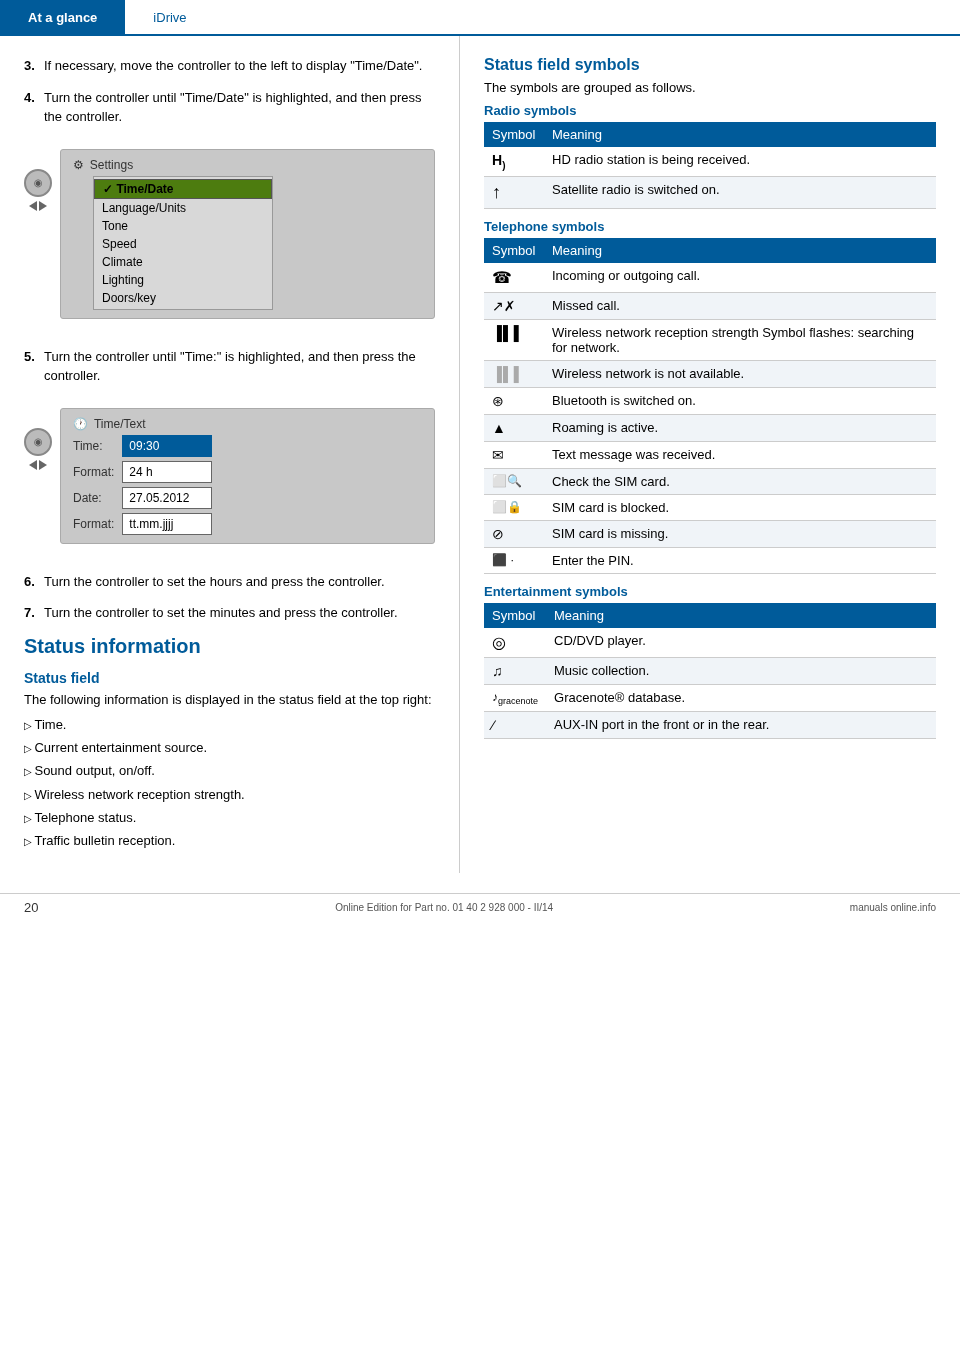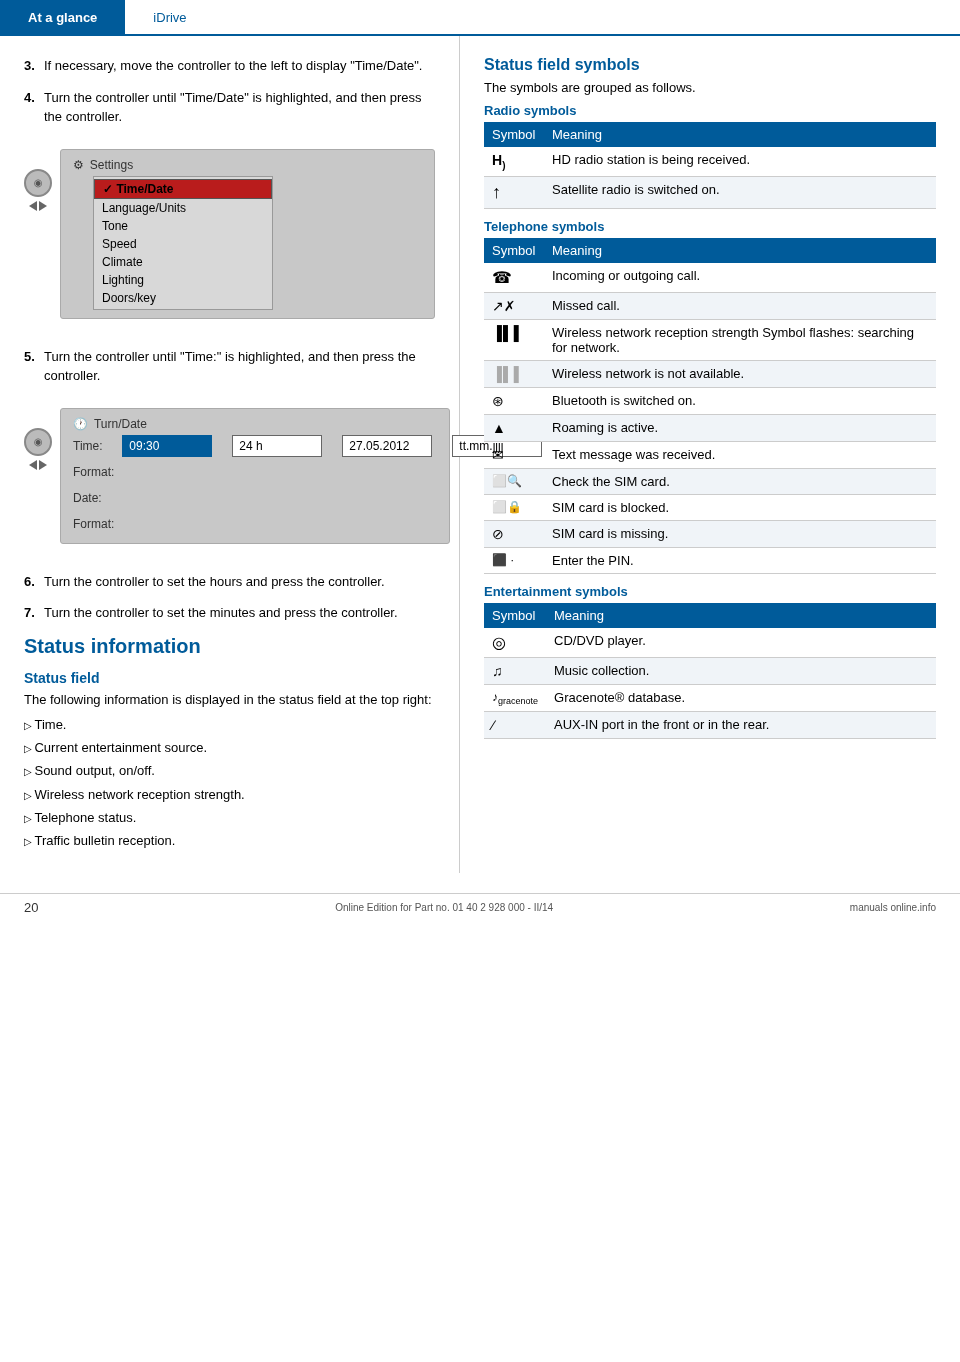--- a/index.html
+++ b/index.html
@@ -94,34 +94,34 @@
       width: 180px;
       margin-left: 20px;
     }
     .menu-item {
       padding: 2px 8px;
       font-size: 12px;
       color: #000;
       background: #d8d8d8;
     }
     .menu-item.selected {
-      background: #b91c1c;
+      background: #4d7c0f;
       border: 1px solid #555;
       font-weight: bold;
       color: #000;
     }
     .form-labels {
       display: flex;
       flex-direction: column;
       gap: 4px;
     }
     .form-values {
       display: flex;
-      flex-direction: row;
-      gap: 20px;
+      flex-direction: column;
+      gap: 4px;
     }
     .form-label {
       font-size: 12px;
       color: #333;
       height: 22px;
       display: flex;
       align-items: center;
     }
     .form-value {
       font-size: 12px;
@@ -334,21 +334,21 @@
       <div class="screenshot-left-ctrl">
         <div class="ctrl-circle">◉</div>
         <div class="ctrl-arrows">
           <div class="arr-left"></div>
           <div class="arr-right"></div>
         </div>
       </div>
       <div class="screenshot-box">
         <div class="screenshot-title">
           <span>🕐</span>
-          <span>Turn/Date</span>
+          <span>Time/Text</span>
         </div>
         <div style="display:flex; gap:8px; margin-top:4px;">
           <div class="form-labels">
             <div class="form-label">Time:</div>
             <div class="form-label">Format:</div>
             <div class="form-label">Date:</div>
             <div class="form-label">Format:</div>
           </div>
           <div class="form-values">
             <div class="form-value highlighted">09:30</div>

